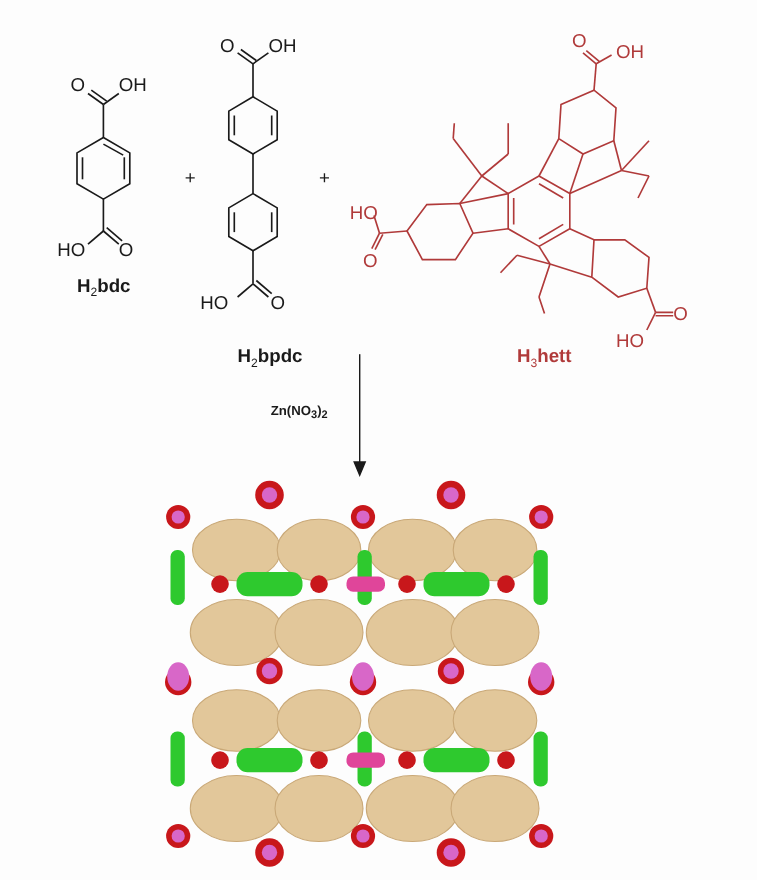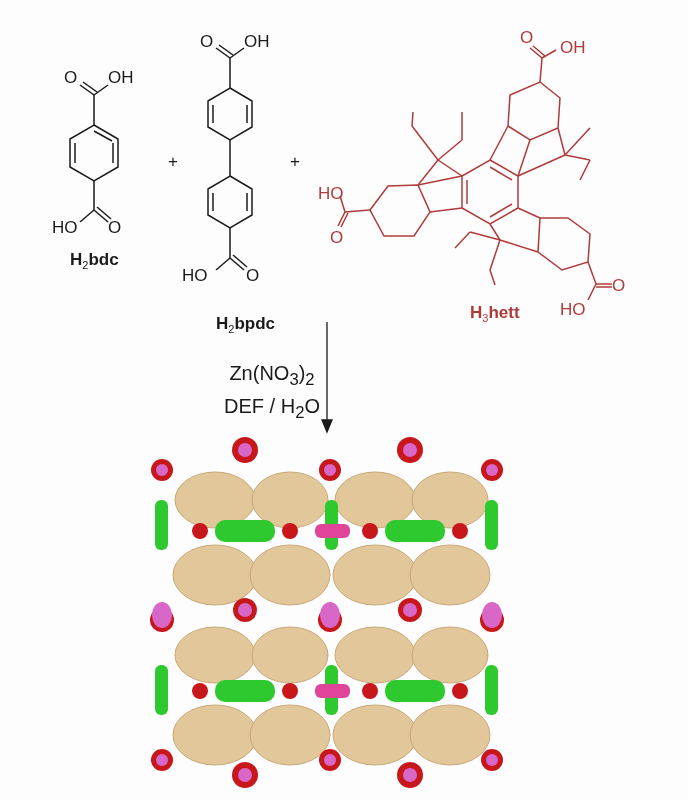--- a/index.html
+++ b/index.html
@@ -3,21 +3,21 @@
 <meta charset="utf-8">
 <style>
   html, body { margin: 0; padding: 0; background: #fdfdfd; }
   body { width: 688px; height: 800px; position: relative; overflow: hidden;
          font-family: "Liberation Sans", sans-serif; color: #1a1a1a; }
   .abs { position: absolute; }
   .lbl { font-size: 17px; }
   .name { font-size: 17px; font-weight: bold; }
   .name sub { font-weight: normal; font-size: 11px; }
   .red { color: #b03a3a; }
-  .cond { font-size: 20px; text-align: center; line-height: 26px; }
+  .cond { font-size: 12px; text-align: center; line-height: 26px; font-weight: bold; }
   svg { position: absolute; left: 0; top: 0; }
 </style>
 </head>
 <body>
 
 <svg width="688" height="800">
 
   <g stroke="#1a1a1a" stroke-width="1.5" fill="none">
     <line x1="94" y1="95" x2="94" y2="125"></line>
     <line x1="94" y1="95" x2="80" y2="85"></line>
@@ -200,18 +200,17 @@
 <div class="abs name" style="left:216px;top:314px"><span>H</span><sub>2</sub><span>bpdc</span></div>
 
 <span class="abs lbl" style="left:290px;top:152px">+</span>
 
 <span class="abs lbl red" style="left:520px;top:28px">O</span>
 <span class="abs lbl red" style="left:560px;top:38px">OH</span>
 <span class="abs lbl red" style="left:318px;top:184px">HO</span>
 <span class="abs lbl red" style="left:330px;top:228px">O</span>
 <span class="abs lbl red" style="left:612px;top:276px">O</span>
 <span class="abs lbl red" style="left:560px;top:300px">HO</span>
-<div class="abs name red" style="left:470px;top:303px"><span>H</span><sub>3</sub><span>hett</span></div>
+<div class="abs name red" style="left:470px;top:314px"><span>H</span><sub>3</sub><span>hett</span></div>
 
 <div class="abs cond" style="left:222px;top:360px;width:100px">
   <div><span>Zn(NO</span><sub>3</sub><span>)</span><sub>2</sub></div>
-  <div><span>DEF / H</span><sub>2</sub><span>O</span></div>
 </div>
 
 </body></html>

